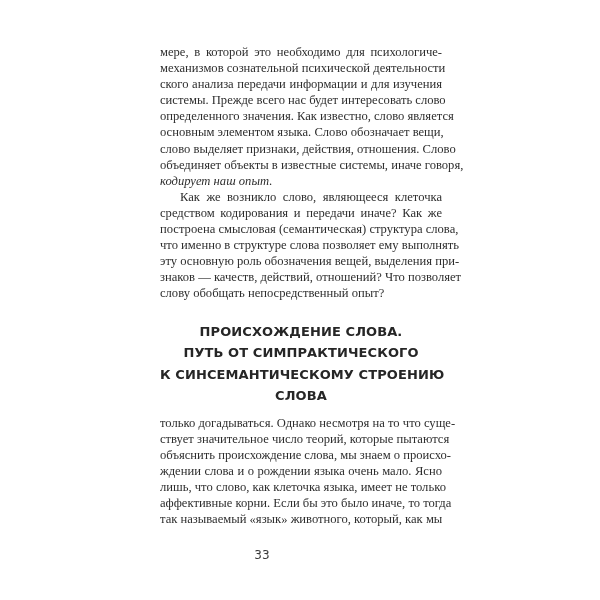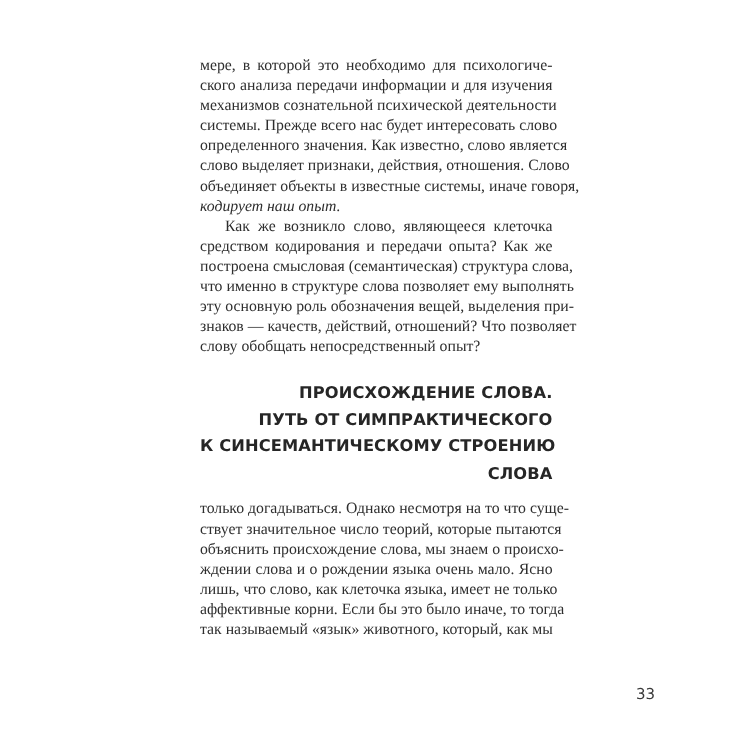--- a/index.html
+++ b/index.html
@@ -46,55 +46,55 @@
       font-family: "DejaVu Sans", "Liberation Sans", sans-serif;
       font-weight: bold;
       font-size: 13px;
       line-height: 21.5px;
       color: #262626;
       letter-spacing: 0.1px;
     }
     .heading .hline {
       display: block;
       white-space: nowrap;
-      text-align: right;
     }
     .para2 {
       margin-top: 0;
     }
     .page-number {
       position: absolute;
       left: 0;
       width: 524px;
       top: 548px;
-      text-align: right;
+      text-align: center;
       font-family: "DejaVu Sans", "Liberation Sans", sans-serif;
       font-size: 12px;
       color: #3a3a3a;
     }
   </style>
 </head>
 <body>
 
 <div class="page">
 
   <div>
     <span class="line">мере, в которой это необходимо для психологиче-</span>
+    <span class="line">механизмов сознательной психической деятельности</span>
     <span class="line">ского анализа передачи информации и для изучения</span>
-    <span class="line">механизмов сознательной психической деятельности</span>
     <span class="line">системы. Прежде всего нас будет интересовать слово</span>
     <span class="line">определенного значения. Как известно, слово является</span>
+    <span class="line">основным элементом языка. Слово обозначает вещи,</span>
     <span class="line">слово выделяет признаки, действия, отношения. Слово</span>
     <span class="line">объединяет объекты в известные системы, иначе говоря,</span>
     <span class="line last"><span class="em">кодирует наш опыт</span><span>.</span></span>
   </div>
 
   <div class="para2">
     <span class="line indent">Как же возникло слово, являющееся клеточка</span>
-    <span class="line">средством кодирования и передачи опыта? Как же</span>
+    <span class="line">средством кодирования и передачи иначе? Как же</span>
     <span class="line">построена смысловая (семантическая) структура слова,</span>
     <span class="line">что именно в структуре слова позволяет ему выполнять</span>
     <span class="line">эту основную роль обозначения вещей, выделения при-</span>
     <span class="line">знаков — качеств, действий, отношений? Что позволяет</span>
     <span class="line last">слову обобщать непосредственный опыт?</span>
   </div>
 
   <div class="heading">
     <span class="hline">ПРОИСХОЖДЕНИЕ СЛОВА.</span>
     <span class="hline">ПУТЬ ОТ СИМПРАКТИЧЕСКОГО</span>

